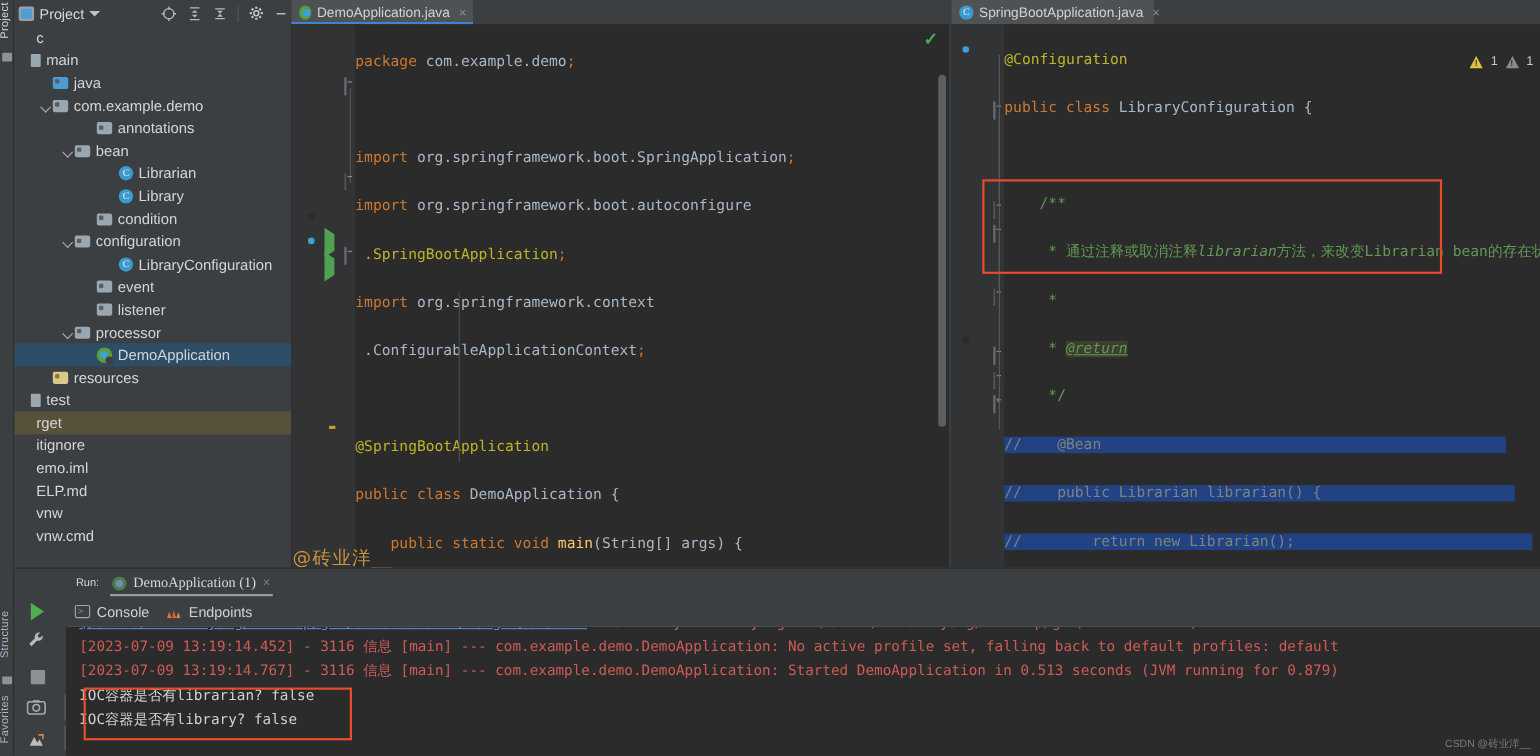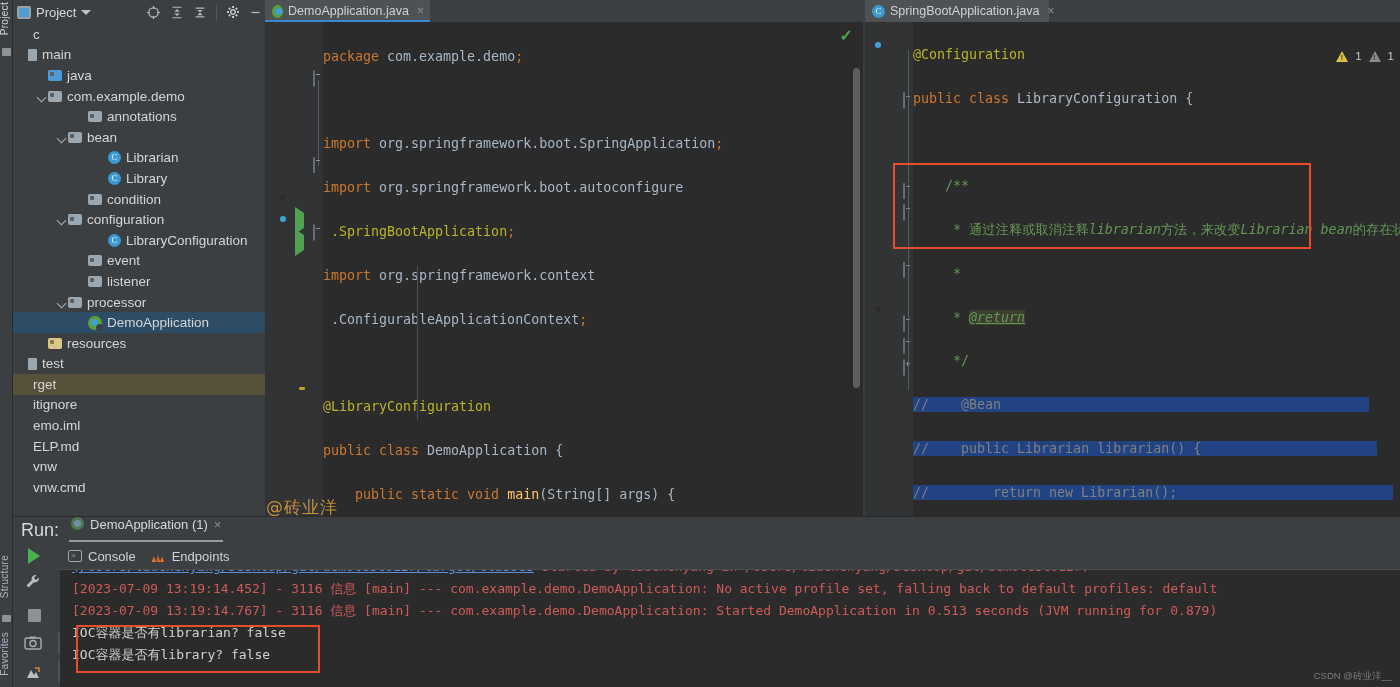--- a/index.html
+++ b/index.html
@@ -211,24 +211,24 @@
   .csdn {
     position: absolute; right: 8px; bottom: 4px; font-size: 9.5px; color: #7a7d80;
   }
 
   
   .runwin {
     position: absolute; left: 13px; top: 516px; width: 1387px; height: 171px;
     background: #3c3f41; border-top: 1px solid #2b2b2b;
   }
   .runheader { position: absolute; left: 0; top: 0; height: 26px; display: flex; align-items: center; }
-  .run-label { padding: 0 6px 0 8px; font-size: 18px; color: #d8d8d8; }
+  .run-label { padding: 0 6px 0 8px; font-size: 10px; color: #d8d8d8; margin-left: 48px; }
   .runtab {
-    display: flex; align-items: flex-start; gap: 6px; padding: 0 6px; height: 26px;
-    position: relative; font-size: 13px; color: #d8d8d8;
+    display: flex; align-items: center; gap: 6px; padding: 0 6px; height: 26px;
+    position: relative; font-size: 13px; color: #d8d8d8; font-family: Liberation Serif, serif;
   }
   .runtab .under { position: absolute; left: 4px; bottom: 1px; height: 2px; width: calc(100% - 8px); background: #9a9a9a; }
   .ic-runspring {
     width: 13px; height: 13px; border-radius: 50%; background: #4d7a4d; position: relative;
   }
   .ic-runspring::before {
     content: ""; position: absolute; left: 3px; top: 3px; width: 7px; height: 7px;
     border-radius: 50%; background: #6f8fa8;
   }
 
@@ -486,21 +486,21 @@
       </div>
       <div class="codeL codearea">
 <div class="cline"><span class="kw">package</span> com.example.demo<span class="kw">;</span></div>
 <div class="cline">&nbsp;</div>
 <div class="cline"><span class="kw">import</span> org.springframework.boot.SpringApplication<span class="kw">;</span></div>
 <div class="cline"><span class="kw">import</span> org.springframework.boot.autoconfigure</div>
 <div class="cline"> <span class="ann">.SpringBootApplication</span><span class="kw">;</span></div>
 <div class="cline"><span class="kw">import</span> org.springframework.context</div>
 <div class="cline"> .ConfigurableApplicationContext<span class="kw">;</span></div>
 <div class="cline">&nbsp;</div>
-<div class="cline"><span class="ann">@LibraryConfiguration</span></div>
+<div class="cline"><span class="ann">@SpringBootApplication</span></div>
 <div class="cline"><span class="kw">public class</span> DemoApplication {</div>
 <div class="cline">    <span class="kw">public static void</span> <span class="mth">main</span>(String[] args) {</div>
 
 
 
 
 
 
 
 
@@ -526,21 +526,21 @@
         <div class="gicon" style="left:38px;top:294px"><span class="foldmark"></span></div>
         <div class="gicon" style="left:38px;top:316px"><span class="foldmark" style="border-top:none"></span></div>
         <div class="gicon" style="left:38px;top:338px"><span class="foldmark plus"></span></div>
         <div class="foldline" style="left:42.5px;top:28px;height:340px"></div>
       </div>
       <div class="codeR codearea">
 <div class="cline"><span class="ann">@Configuration</span></div>
 <div class="cline"><span class="kw">public class</span> LibraryConfiguration {</div>
 <div class="cline">&nbsp;</div>
 <div class="cline">    <span class="doc">/**</span></div>
-<div class="cline">     <span class="doc">* 通过注释或取消注释</span><span class="doc" style="font-style:italic">librarian</span><span class="doc">方法，来改变</span><span class="doc" style="font-style:italic">Librarian bean</span><span class="doc">的存在状</span></div>
+<div class="cline">     <span class="doc">* 通过注释或取消注释</span><span class="doc" style="font-style:italic">librarian</span><span class="doc">方法，来改变</span><span class="doc" style="">Librarian bean</span><span class="doc">的存在状</span></div>
 <div class="cline">     <span class="doc">*</span></div>
 <div class="cline">     <span class="doc">* </span><span class="doctag">@return</span></div>
 <div class="cline">     <span class="doc">*/</span></div>
 <div class="cline"><span class="cmt sel">//</span><span class="sel">    <span class="cmt">@Bean</span>                                              </span></div>
 <div class="cline"><span class="cmt sel">//</span><span class="sel">    <span class="cmt">public Librarian librarian() {</span>                      </span></div>
 <div class="cline"><span class="cmt sel">//</span><span class="sel">        <span class="cmt">return new Librarian();</span>                           </span></div>
 
 
 
 

